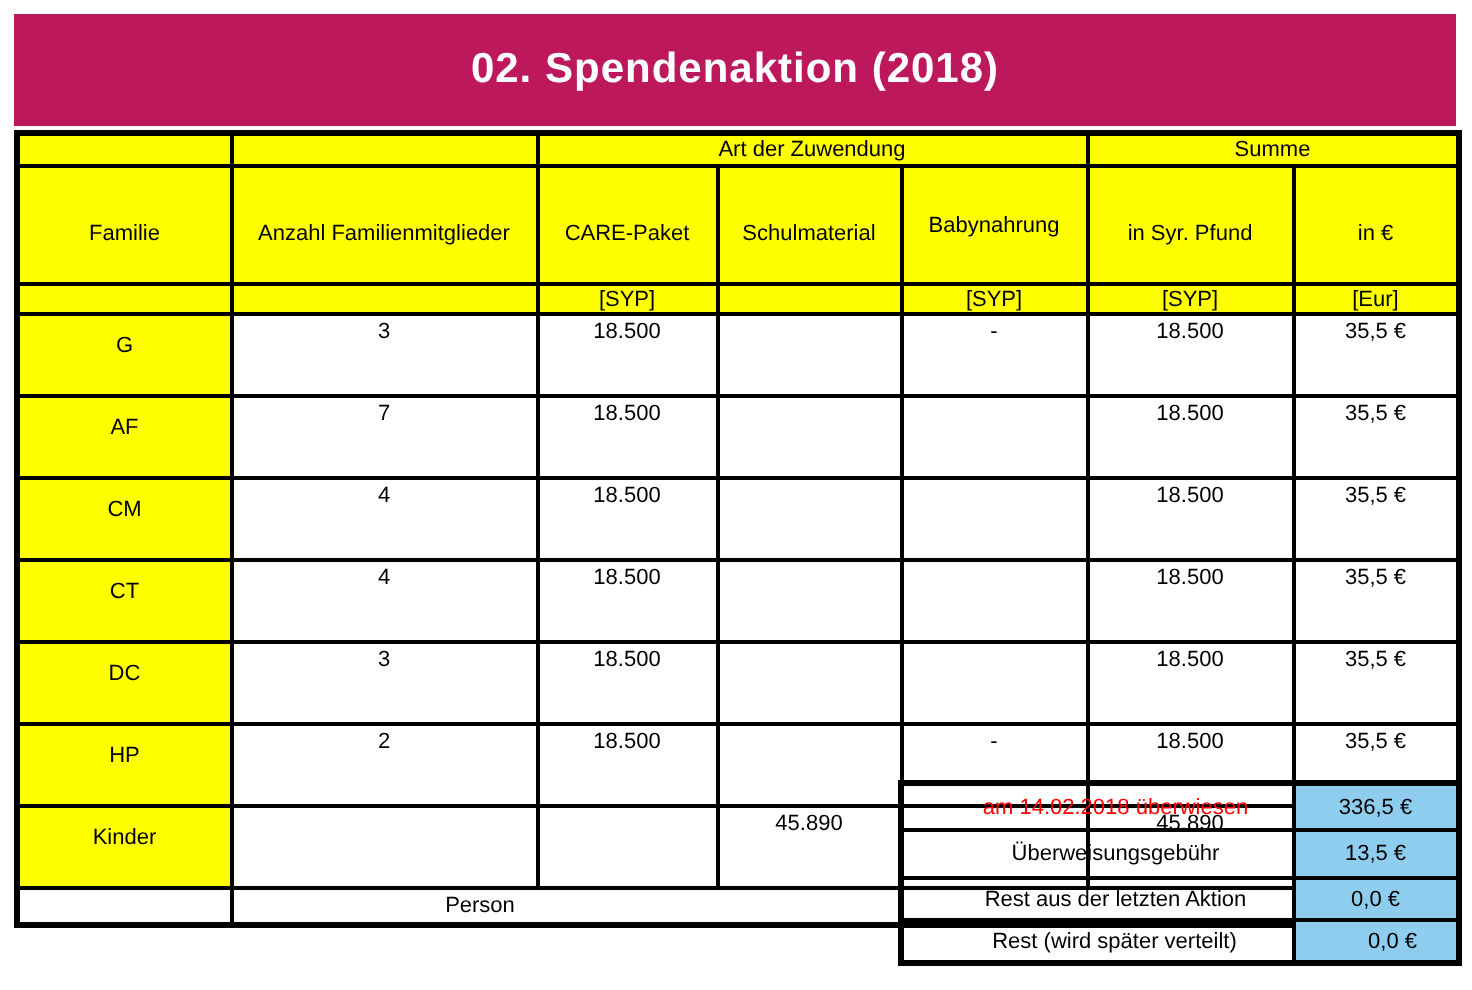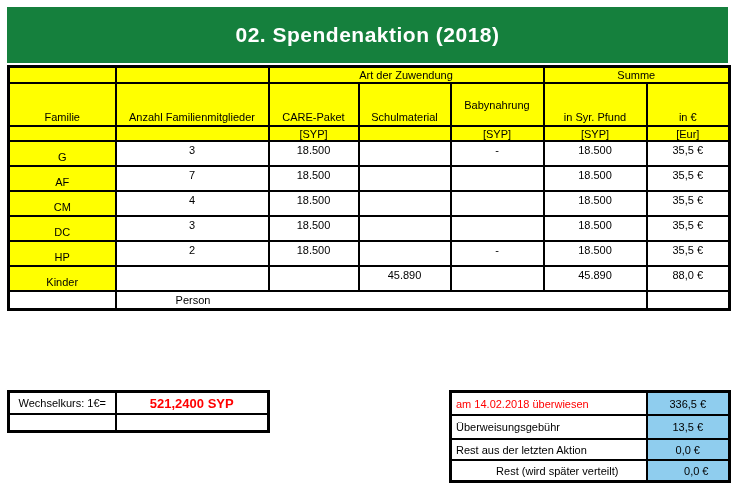--- a/index.html
+++ b/index.html
@@ -1,47 +1,47 @@
 <!DOCTYPE html>
 <html style="--yellow: #FFFF00; --blue: #8FCDEE; --red: #FF0000;"><head>
 <meta charset="utf-8">
 <style>
   html,body{margin:0;padding:0;background:#fff;}
   body{width:736px;height:495px;font-family:"Liberation Sans",sans-serif;color:#000;}
   .wrap{position:relative;width:736px;height:495px;background:#fff;overflow:hidden;}
 
-  .titlebar{position:absolute;left:7px;top:7px;width:721px;height:56px;background:#15803d;
+  .titlebar{position:absolute;left:7px;top:7px;width:721px;height:56px;background:#be185d;
     display:flex;align-items:center;justify-content:center;}
   .titlebar span{color:#fff;font-size:21px;font-weight:bold;letter-spacing:.5px;}
 
   table{border-collapse:collapse;table-layout:fixed;}
   td{border:2px solid #000;font-size:11px;padding:0 2px;overflow:hidden;white-space:nowrap;}
 
   #main{position:absolute;left:7px;top:65px;border:3px solid #000;}
   #lefttab{position:absolute;left:7px;top:390px;border:3px solid #000;}
   #righttab{position:absolute;left:449px;top:390px;border:3px solid #000;}
 
   .yellow{background:var(--yellow,#FFFF00);}
   .blue{background:var(--blue,#8FCDEE);}
   .red{color:var(--red,#FF0000);}
   .center{text-align:center;}
-  .left{text-align:left;padding-left:4px;}
-  .vb{vertical-align:bottom;padding-bottom:2px;}
+  .left{text-align:center;padding-left:20px;}
+  .vb{vertical-align:bottom;padding-bottom:18px;}
   .vm{vertical-align:middle;}
   .vt{vertical-align:top;padding-top:2px;}
 
   .r-group td{height:14px;}
   .r-head td{height:39px;}
   .r-units td{height:13px;}
   .r-data td{height:21px;}
   .r-tot td{height:21px;}
   .r-person td{height:16px;}
 
   .rate{font-size:13px;font-weight:bold;}
-  .person-inner{width:149px;text-align:center;}
+  .person-inner{width:149px;text-align:center;padding-left:47px;}
   .lrow1 td{height:20px;}
   .lrow2 td{height:15px;}
   .srow1 td{height:21px;} .srow2 td{height:22px;} .srow3 td{height:19px;} .srow4 td{height:19px;padding-left:19px;}
 </style>
 </head>
 <body>
 
 <div class="wrap">
 
   <div class="titlebar">
@@ -105,20 +105,29 @@
     <tr class="r-data">
       <td class="yellow center vb">CM</td>
       <td class="center vt">4</td>
       <td class="center vt">18.500</td>
       <td class="center vt"></td>
       <td class="center vt"></td>
       <td class="center vt">18.500</td>
       <td class="center vt">35,5 €</td>
     </tr>
     <tr class="r-data">
+      <td class="yellow center vb">CT</td>
+      <td class="center vt">4</td>
+      <td class="center vt">18.500</td>
+      <td class="center vt"></td>
+      <td class="center vt"></td>
+      <td class="center vt">18.500</td>
+      <td class="center vt">35,5 €</td>
+    </tr>
+    <tr class="r-data">
       <td class="yellow center vb">DC</td>
       <td class="center vt">3</td>
       <td class="center vt">18.500</td>
       <td class="center vt"></td>
       <td class="center vt"></td>
       <td class="center vt">18.500</td>
       <td class="center vt">35,5 €</td>
     </tr>
     <tr class="r-data">
       <td class="yellow center vb">HP</td>
@@ -142,36 +151,20 @@
     <tr class="r-person">
       <td></td>
       <td colspan="5" class="vm">
         <div class="person-inner">Person</div>
       </td>
       <td></td>
     </tr>
   </tbody>
     </table>
 
-  <table id="lefttab">
-    <colgroup>
-        <col style="width:107px">
-        <col style="width:153px">
-      </colgroup>
-    <tbody>
-        <tr class="lrow1">
-      <td class="center vm">Wechselkurs: 1€=</td>
-      <td class="center vm rate red">521,2400 SYP</td>
-    </tr>
-    <tr class="lrow2">
-      <td></td>
-      <td></td>
-    </tr>
-  </tbody>
-    </table>
 
   <table id="righttab">
     <colgroup>
         <col style="width:196px">
         <col style="width:83px">
       </colgroup>
     <tbody>
         <tr class="srow1">
       <td class="left vm red">am 14.02.2018 überwiesen</td>
       <td class="blue center vm">336,5 €</td>

